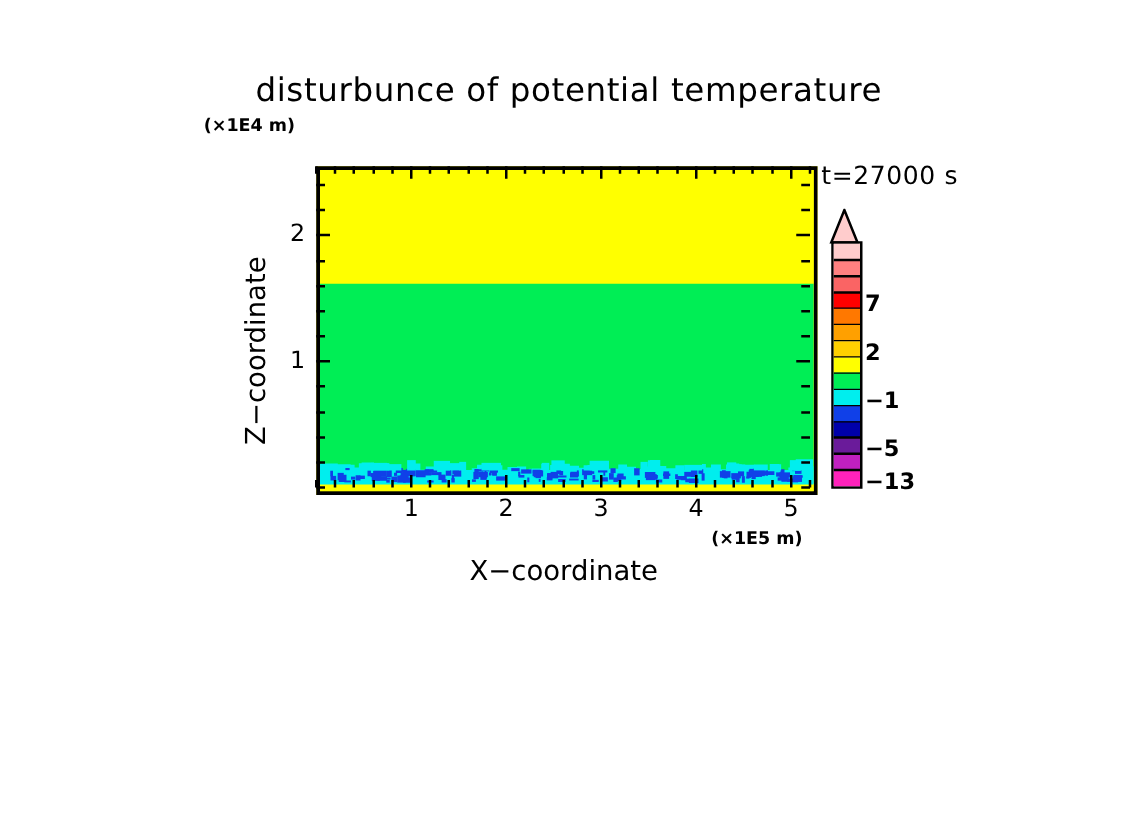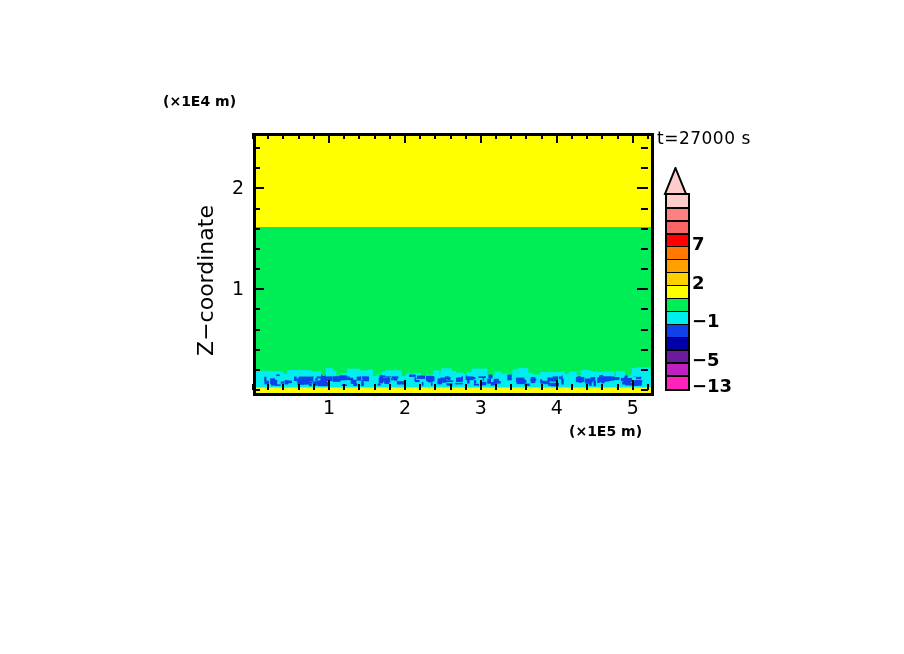--- a/index.html
+++ b/index.html
@@ -20,21 +20,21 @@
   .zunit{
     position:absolute;left:163px;top:93px;
     font-size:14px;font-weight:bold;color:#000;white-space:nowrap;
   }
   .xunit{
     position:absolute;left:569px;top:423px;
     font-size:14px;font-weight:bold;color:#000;white-space:nowrap;
   }
   .tlabel{
     position:absolute;left:657px;top:128px;
-    font-size:17px;color:#000;white-space:nowrap;letter-spacing:.5px;
+    font-size:20px;color:#000;white-space:nowrap;letter-spacing:.5px;
   }
   .xaxis-title{
     position:absolute;left:0;top:445px;width:904px;text-align:center;
     font-size:22px;color:#000;white-space:nowrap;
   }
   .xaxis-title-inner{display:inline-block;transform:translateX(-1px);}
   .yaxis-title{
     position:absolute;left:192px;top:168px;width:26px;height:224px;
     font-size:22px;color:#000;white-space:nowrap;
     display:flex;align-items:center;justify-content:center;
@@ -72,25 +72,27 @@
         border:2px solid #000;box-sizing:content-box;}
   .cseg{position:absolute;left:0;width:21px;}
   .cbar-tip{position:absolute;left:663px;top:167px;width:25px;height:28px;}
   .cbl{position:absolute;left:692px;font-size:18px;font-weight:bold;color:#000;white-space:nowrap;}
 </style>
 </head>
 <body>
 
 <div class="stage">
 
+  <div class="title"><span class="title-inner">disturbunce of potential temperature</span></div>
 
   <div class="zunit">(×1E4 m)</div>
   <div class="xunit">(×1E5 m)</div>
   <div class="tlabel">t=27000 s</div>
 
+  <div class="xaxis-title"><span class="xaxis-title-inner">X−coordinate</span></div>
   <div class="yaxis-title">
       <span>Z−coordinate</span>
     </div>
 
   <div class="plot-frame">
     <div class="plot-canvas" id="plot-canvas">
         <div class="band" style="bottom: 166.294px; height: 90.7059px; background: rgb(255, 255, 0);"></div>
         <div class="band" style="bottom: 16.1255px; height: 150.169px; background: rgb(0, 238, 85);"></div>
         <div class="band" style="bottom: 6.04706px; height: 11.0863px; background: rgb(0, 238, 238);"></div>
         <div class="band" style="bottom: 0px; height: 6.04706px; background: rgb(255, 255, 0);"></div>

